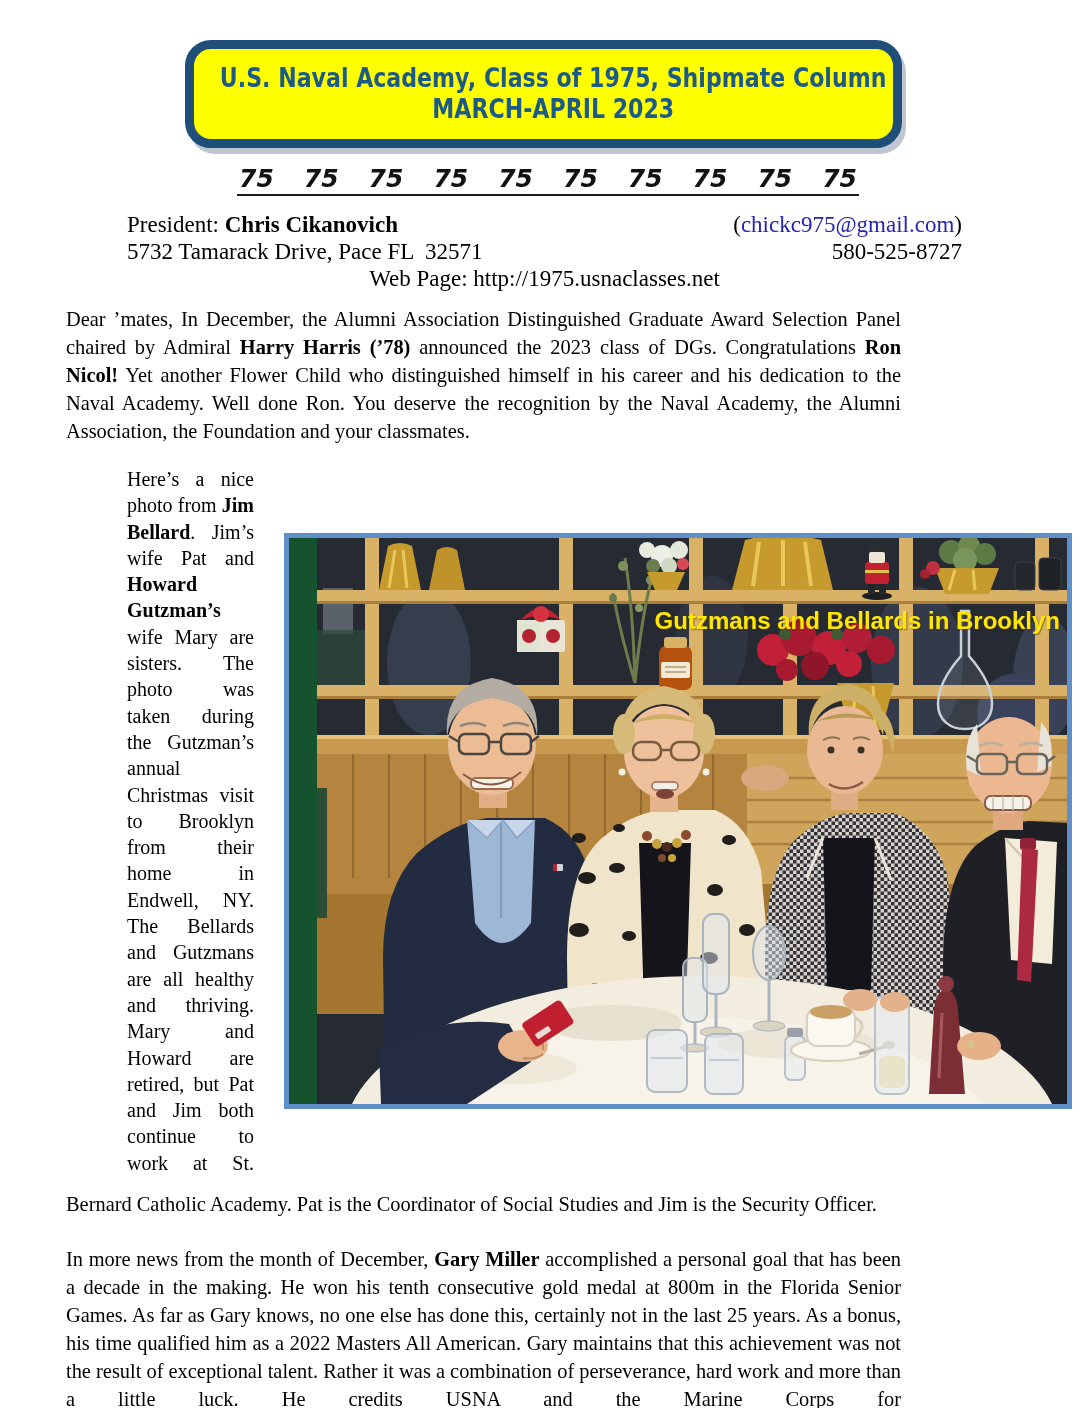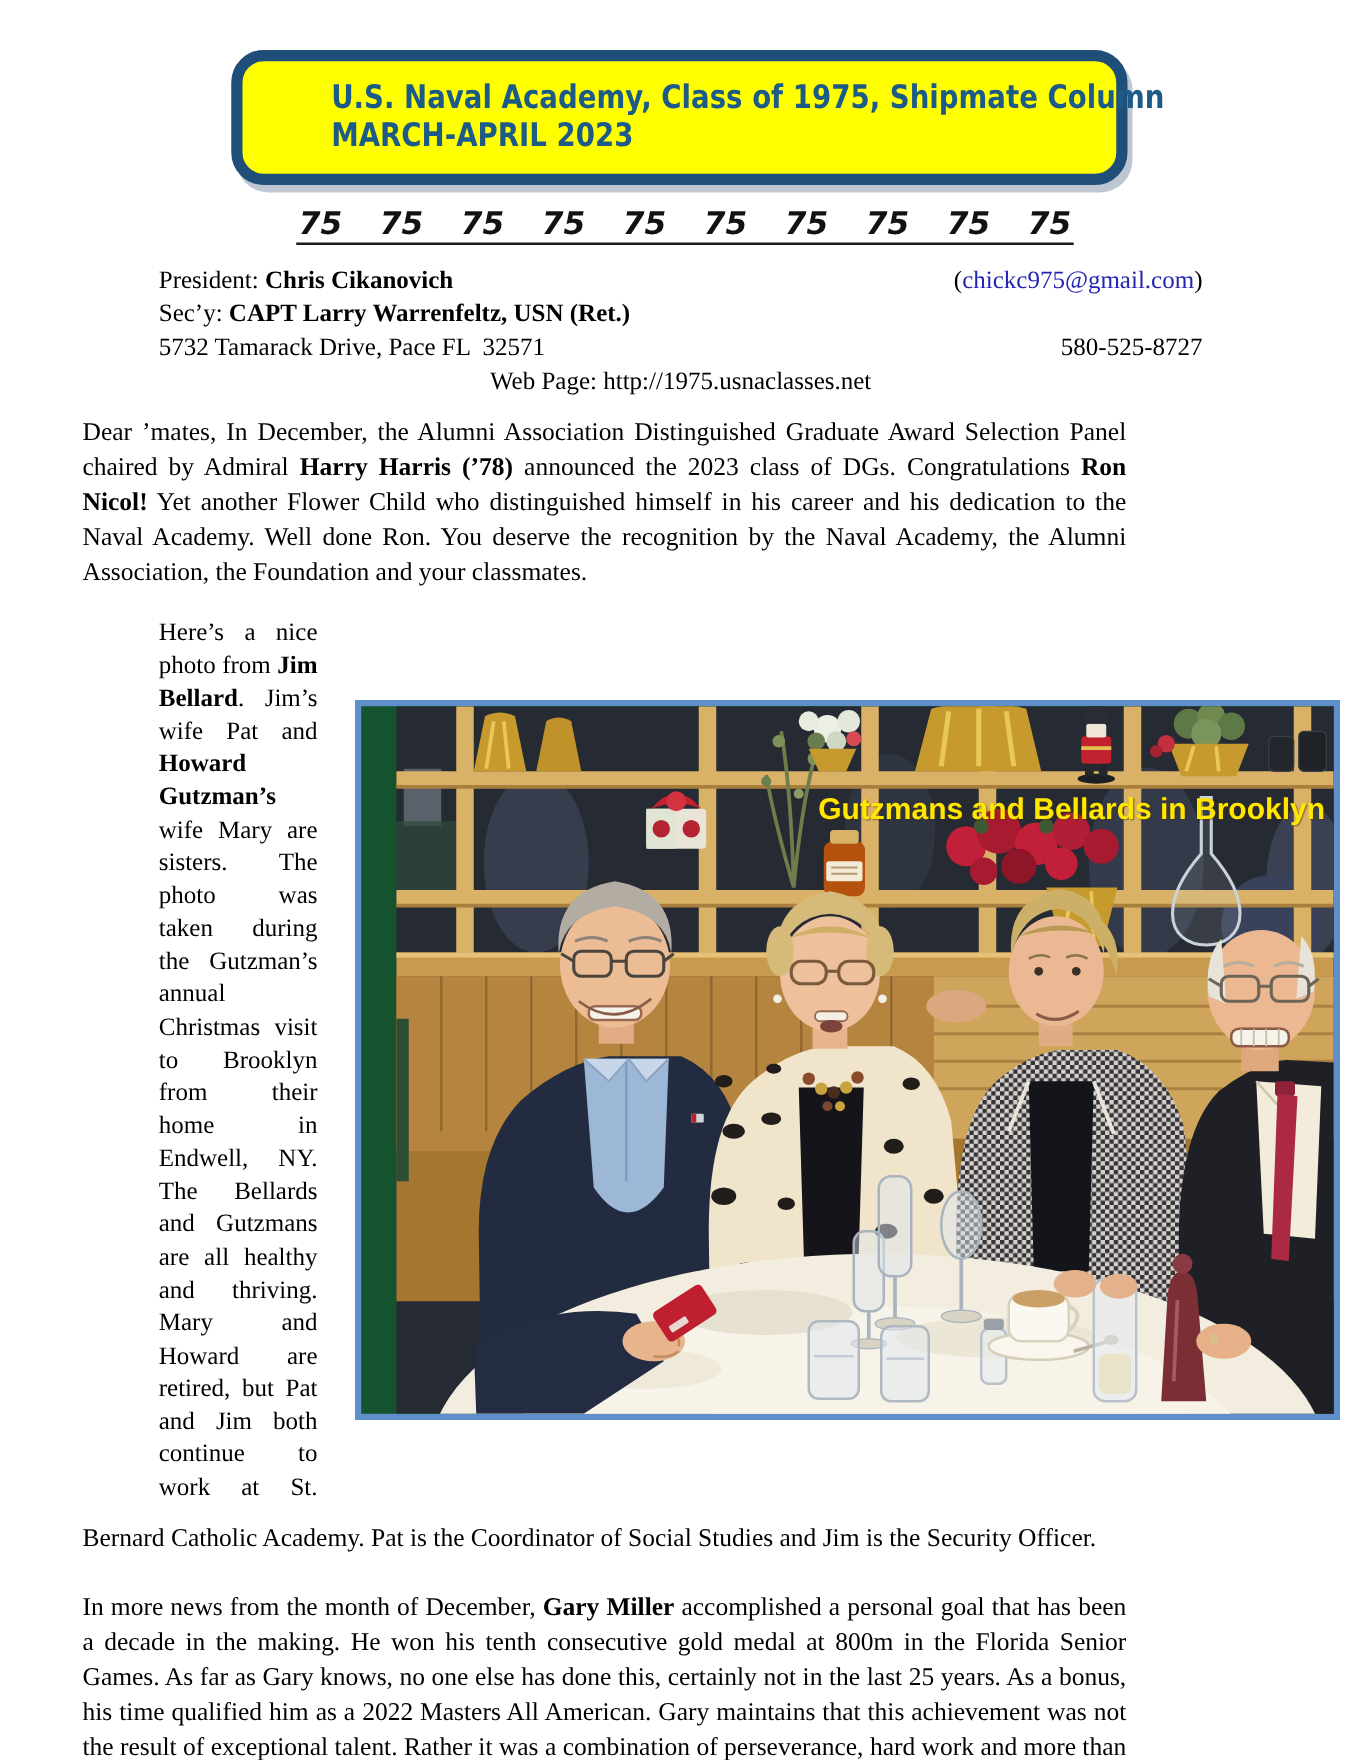--- a/index.html
+++ b/index.html
@@ -3,33 +3,33 @@
 <meta charset="utf-8">
 <style>
   html,body{margin:0;padding:0;background:#ffffff;}
   .page{position:relative;width:1088px;height:1408px;background:#ffffff;overflow:hidden;
         font-family:"Liberation Serif",serif;color:#000;}
 
   
   .banner{box-sizing:border-box;margin:40px 0 0 185px;width:717px;height:108px;
           background:var(--header_bg,#ffff00);border:9px solid var(--header_border,#1F4E79);
           border-radius:26px;box-shadow:4px 6px 0 rgba(22,55,90,.28);
-          display:flex;flex-direction:column;justify-content:center;padding-left:20px;}
+          display:flex;flex-direction:column;justify-content:center;align-items:center;padding-left:20px;}
   .banner .t{display:block;font-family:"DejaVu Sans",sans-serif;font-weight:bold;
              color:var(--header_text,#1C5A88);font-size:26px;line-height:31px;white-space:nowrap;
              transform:scaleX(.85);transform-origin:center;}
 
   
   .sevens{margin:18px 0 0 237px;width:618px;display:flex;justify-content:space-between;
           border-bottom:2px solid #1c1c1c;padding:0 2px 2px 2px;
           font-family:"DejaVu Sans",sans-serif;font-style:italic;font-weight:bold;
           font-size:25px;line-height:26px;color:#121212;}
 
   
-  .contact{margin:15px 126px 0 127px;font-size:20px;line-height:27px;}
+  .contact{margin:15px 126px 0 127px;font-size:23px;line-height:27px;}
   .contact .row{display:flex;justify-content:space-between;}
   .contact .row span{white-space:pre-wrap;}
   .contact .center{text-align:center;}
   .email{color:var(--link,#2424B2);text-decoration:none;}
   .b{font-weight:bold;}
 
   
   .para{margin:13px 126px 0 66px;width:835px;font-size:20.4px;line-height:28px;
         text-align:justify;}
   .para.force-last{text-align-last:justify;}
@@ -67,21 +67,20 @@
     <span>75</span>
     <span>75</span>
   </div>
 
   <div class="contact">
     <div class="row">
       <span><span>President: </span><span class="b">Chris Cikanovich</span></span>
       <span><span>(</span><a href="#" class="email">chickc975@gmail.com</a><span>)</span></span>
     </div>
     <div class="row">
-      <span><span>Sec’y: </span><span class="b">CAPT Larry Warrenfeltz, USN (Ret.)</span></span>
     </div>
     <div class="row">
       <span>5732 Tamarack Drive, Pace FL  32571</span>
       <span>580-525-8727</span>
     </div>
     <div class="center">Web Page: http://1975.usnaclasses.net</div>
   </div>
 
   <p class="para"><span>Dear ’mates, In December, the Alumni Association Distinguished Graduate Award Selection Panel chaired by Admiral </span><span class="b">Harry Harris (’78)</span><span> announced the 2023 class of DGs. Congratulations </span><span class="b">Ron Nicol!</span><span> Yet another Flower Child who distinguished himself in his career and his dedication to the Naval Academy. Well done Ron. You deserve the recognition by the Naval Academy, the Alumni Association, the Foundation and your classmates.</span></p>
 

